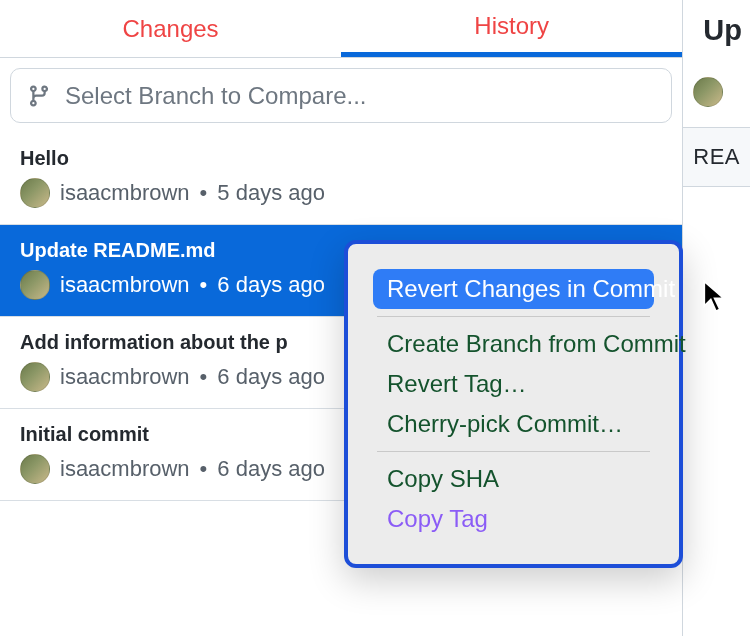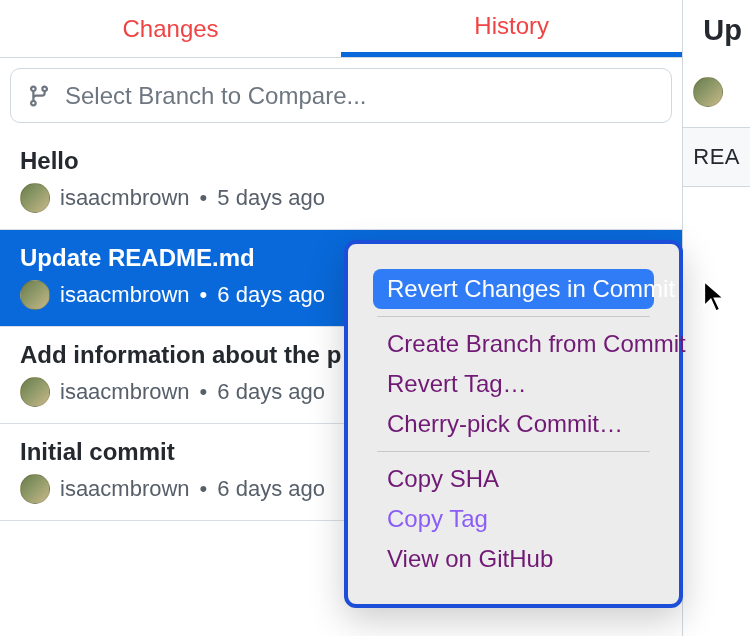--- a/index.html
+++ b/index.html
@@ -66,21 +66,21 @@
     }
     .commit {
       padding: 14px 20px 16px 20px;
       border-bottom: 1px solid #d8dee4;
     }
     .commit.selected {
       background: #0969da;
       color: #fff;
     }
     .commit-title {
-      font-size: 24px;
+      font-size: 20px;
       font-weight: 600;
       margin-bottom: 8px;
       white-space: nowrap;
       overflow: hidden;
     }
     .commit-meta {
       display: flex;
       align-items: center;
       gap: 10px;
       font-size: 22px;
@@ -129,21 +129,21 @@
       background: #ececec;
       border: 4px solid #1d4ed8;
       border-radius: 12px;
       box-shadow: 0 12px 36px rgba(0,0,0,0.2);
       padding: 25px;
     }
     .menu-item {
       padding: 6px 14px;
       border-radius: 8px;
       font-size: 24px;
-      color: #701a75;
+      color: #14532d;
       white-space: nowrap;
       cursor: default;
     }
     .menu-item.highlighted {
       background: #2f7cf6;
       color: #fff;
     }
     .menu-item.disabled {
       color: #8b5cf6;
     }
@@ -237,18 +237,17 @@
 
 <div class="context-menu">
   <div class="menu-item highlighted">Revert Changes in Commit</div>
   <div class="menu-sep"></div>
   <div class="menu-item">Create Branch from Commit</div>
   <div class="menu-item">Revert Tag…</div>
   <div class="menu-item">Cherry-pick Commit…</div>
   <div class="menu-sep"></div>
   <div class="menu-item">Copy SHA</div>
   <div class="menu-item disabled">Copy Tag</div>
-  <div class="menu-item">View on GitHub</div>
 </div>
 
 <svg class="cursor" width="28" height="34" viewBox="0 0 20 26">
   <path d="M1 1 L1 20 L6 15 L10 24 L13 22.5 L9 14 L16 14 Z" fill="#000" stroke="#fff" stroke-width="1.4"></path>
 </svg>
 
 </body></html>

